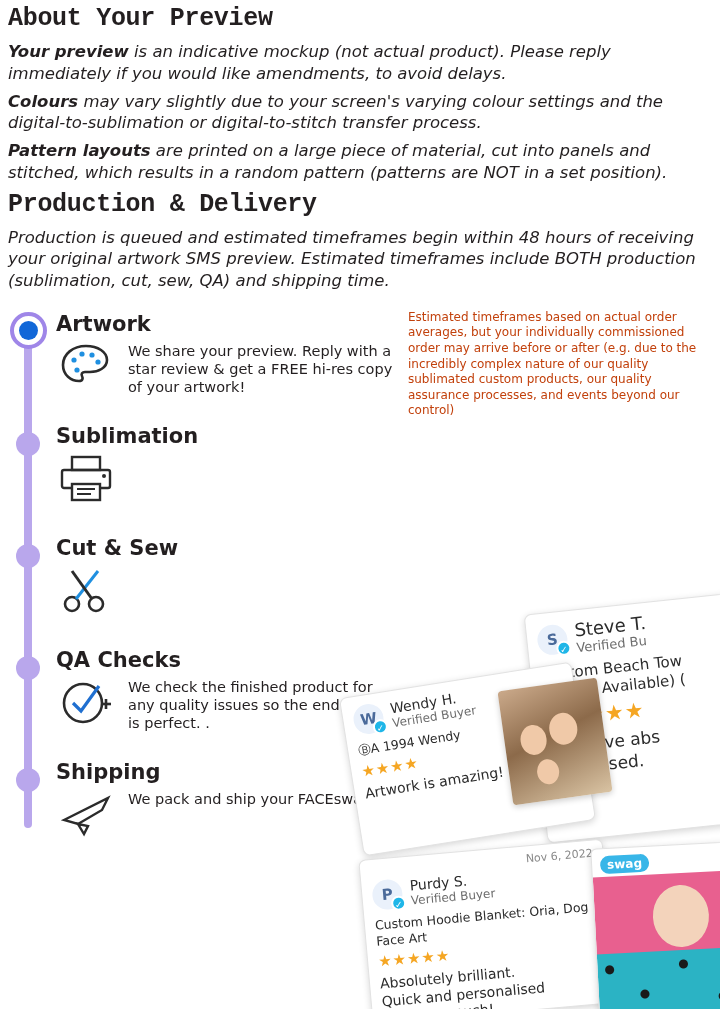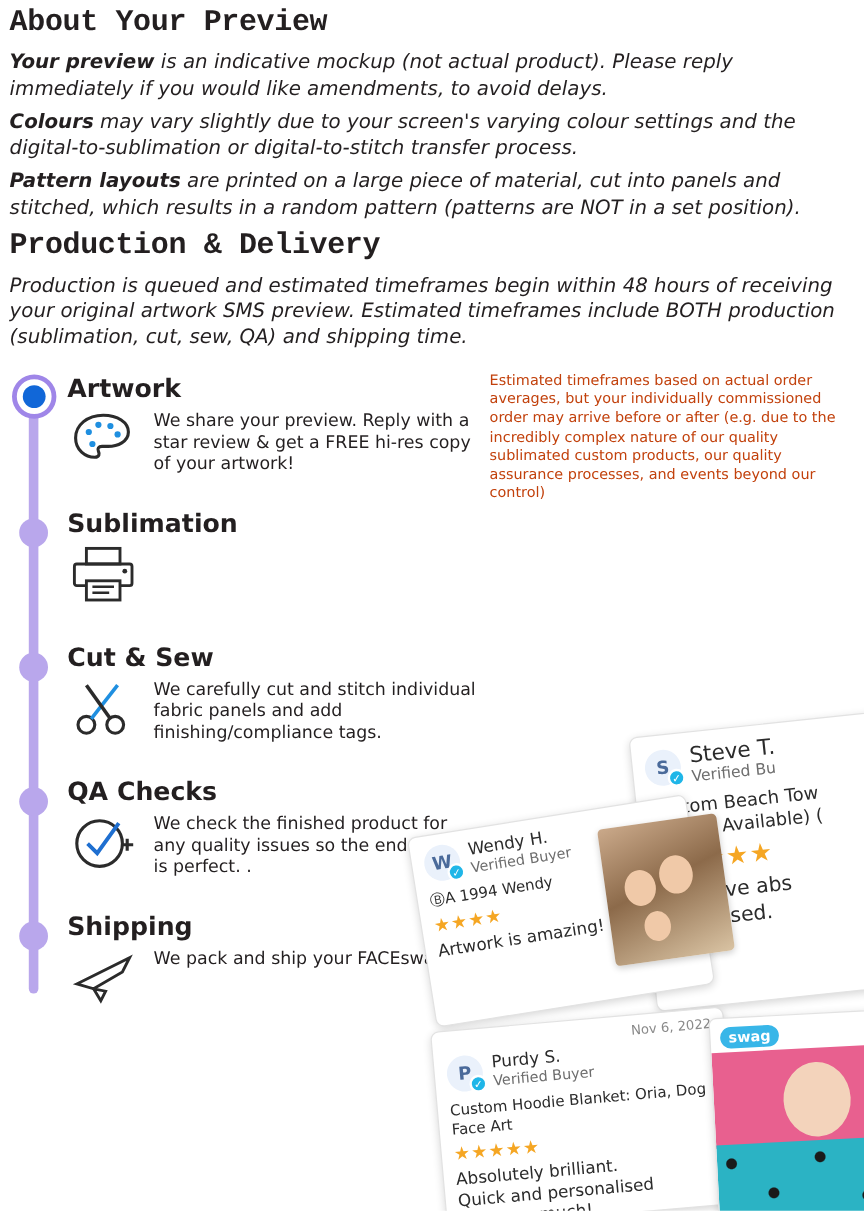--- a/index.html
+++ b/index.html
@@ -373,21 +373,20 @@
         <div class="step-title">Cut &amp; Sew</div>
         <div class="step-body">
           <div class="step-icon">
             <svg width="54" height="50" viewBox="0 0 54 50">
               <circle cx="12" cy="38" r="7" fill="none" stroke="#2b2b2b" stroke-width="2.6"></circle>
               <circle cx="36" cy="38" r="7" fill="none" stroke="#2b2b2b" stroke-width="2.6"></circle>
               <line x1="16" y1="33" x2="38" y2="5" stroke="#1f8fe0" stroke-width="3"></line>
               <line x1="32" y1="33" x2="12" y2="5" stroke="#2b2b2b" stroke-width="3"></line>
             </svg>
           </div>
-          <div class="step-text">We carefully cut and stitch individual fabric panels and add finishing/compliance tags.</div>
         </div>
       </div>
 
       <div class="step">
         <div class="dot"></div>
         <div class="step-title">QA Checks</div>
         <div class="step-body">
           <div class="step-icon">
             <svg width="56" height="50" viewBox="0 0 56 50">
               <circle cx="24" cy="25" r="19" fill="none" stroke="#2b2b2b" stroke-width="2.6"></circle>

